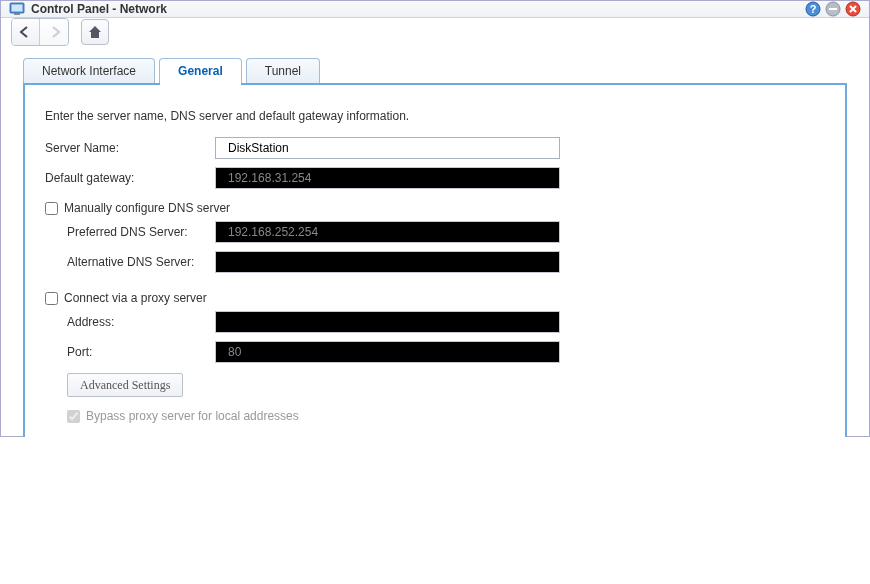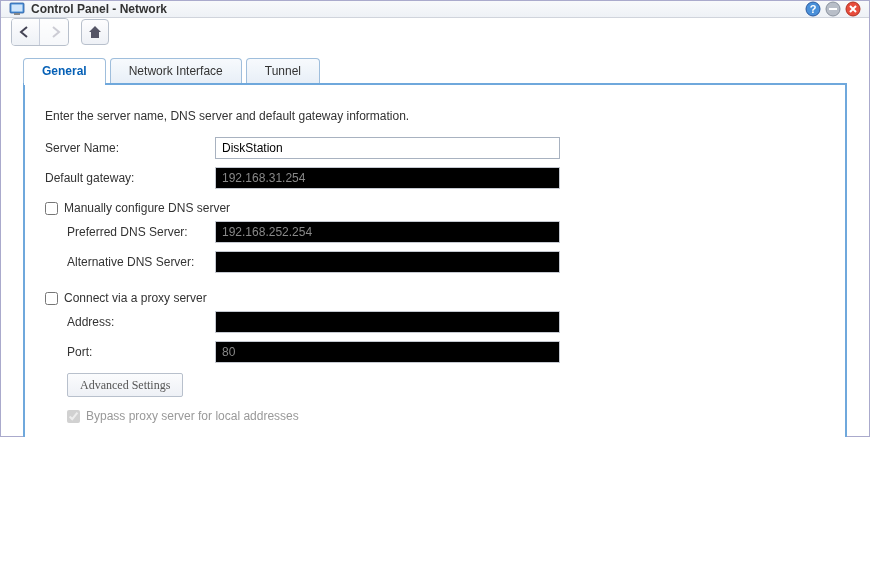--- a/index.html
+++ b/index.html
@@ -18,21 +18,21 @@
 .content { flex: 1; padding: 12px 22px 16px 22px; display: flex; flex-direction: column; }
 .tabs { display: flex; position: relative; z-index: 2; }
 .tab { padding: 5px 18px; border: 1px solid #9fbedc; border-bottom: none; background: linear-gradient(#f7fafd, #e8eff7); margin-right: 4px; border-radius: 4px 4px 0 0; color: #333; cursor: pointer; font-size: 12px; }
 .tab.active { background: #fff; color: #0560b6; font-weight: bold; position: relative; }
 .tab.active::after { content: ''; position: absolute; left: 0; right: 0; bottom: -2px; height: 3px; background: #fff; }
 .panel { flex: 1; border: 2px solid #6fa8dc; background: #fff; padding: 24px 20px 14px 20px; display: flex; flex-direction: column; }
 .intro { margin-bottom: 14px; color: #333; }
 .row { display: flex; align-items: center; margin-bottom: 8px; }
 .row .label { width: 170px; color: #333; }
 .row .label.indent { padding-left: 22px; width: 170px; }
-.row input[type=text] { width: 345px; height: 22px; padding: 2px 6px; border: 1px solid #a8b2c0; font-family: inherit; font-size: 12px; }
+.row input[type=text] { width: 345px; height: 22px; padding: 2px 12px; border: 1px solid #a8b2c0; font-family: inherit; font-size: 12px; }
 .row input[type=text][disabled] { background: #000000; color: #888; border-color: #c5c9d1; }
 .check-row { display: flex; align-items: flex-end; margin: 4px 0 6px 0; }
 .check-row input[type=checkbox] { margin: 0 6px 0 0; }
 .check-row.disabled { color: #999; }
 .check-row.indent { padding-left: 22px; }
 .adv-btn { margin-left: 22px; margin-top: 2px; margin-bottom: 8px; }
 .btn { display: inline-block; min-width: 90px; height: 25px; padding: 0 14px; border: 1px solid #6fa8dc; border-radius: 13px; background: linear-gradient(#eaf3fc, #cfe3f6); color: #1a5a99; font-family: inherit; font-size: 12px; cursor: pointer; }
 .btn-flat { display: inline-block; height: 24px; padding: 0 12px; border: 1px solid #b8c0cc; border-radius: 2px; background: linear-gradient(#fbfcfd, #eef1f6); color: #555; font-family: Liberation Serif, serif; font-size: 12px; cursor: pointer; }
 .footer { margin-top: auto; display: flex; justify-content: flex-end; gap: 12px; padding-top: 10px; }
 .spacer { height: 6px; }
@@ -86,22 +86,22 @@
     </div>
     <div class="nav-btn" style="margin-left:6px;">
       <svg width="14" height="14" viewBox="0 0 14 14">
           <path d="M7 1 L13 7 L11 7 L11 13 L3 13 L3 7 L1 7 Z" fill="#556"></path>
         </svg>
     </div>
   </div>
 
   <div class="content">
     <div class="tabs">
+      <div class="tab">Network Interface</div>
       <div class="tab active">General</div>
-      <div class="tab">Network Interface</div>
       <div class="tab">Tunnel</div>
     </div>
 
     <div class="panel">
       <div class="intro">Enter the server name, DNS server and default gateway information.</div>
 
       <div class="row">
         <span class="label">Server Name:</span>
         <input type="text" value="DiskStation" style="">
       </div>

